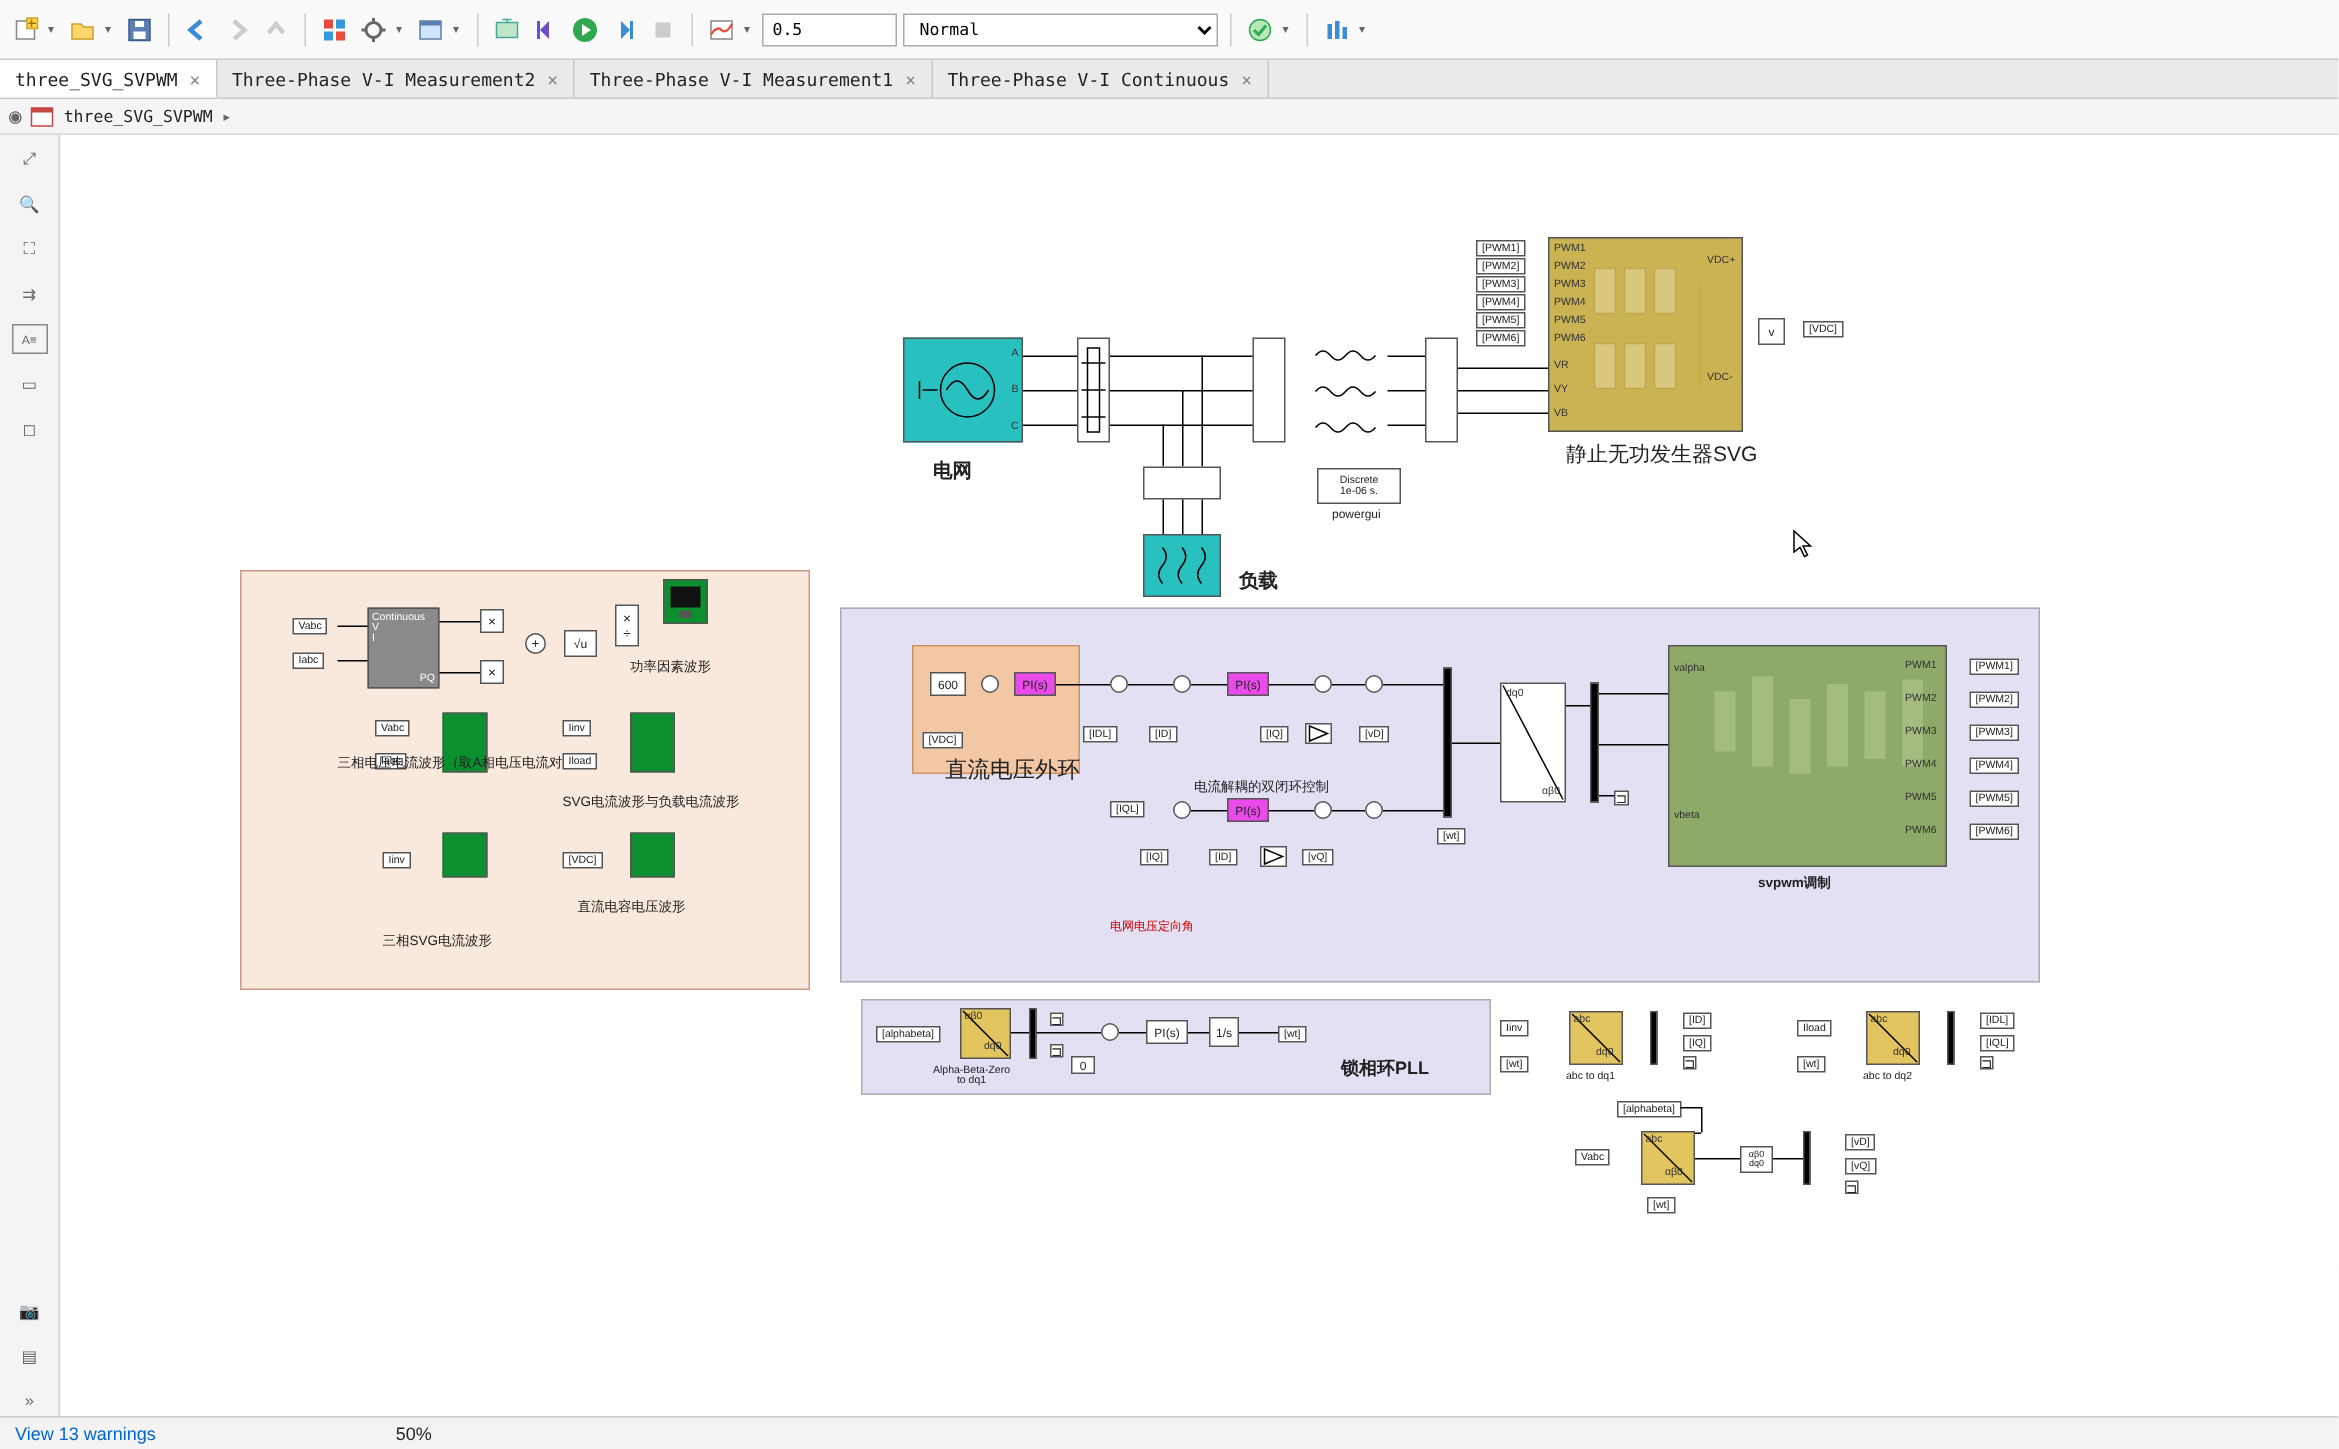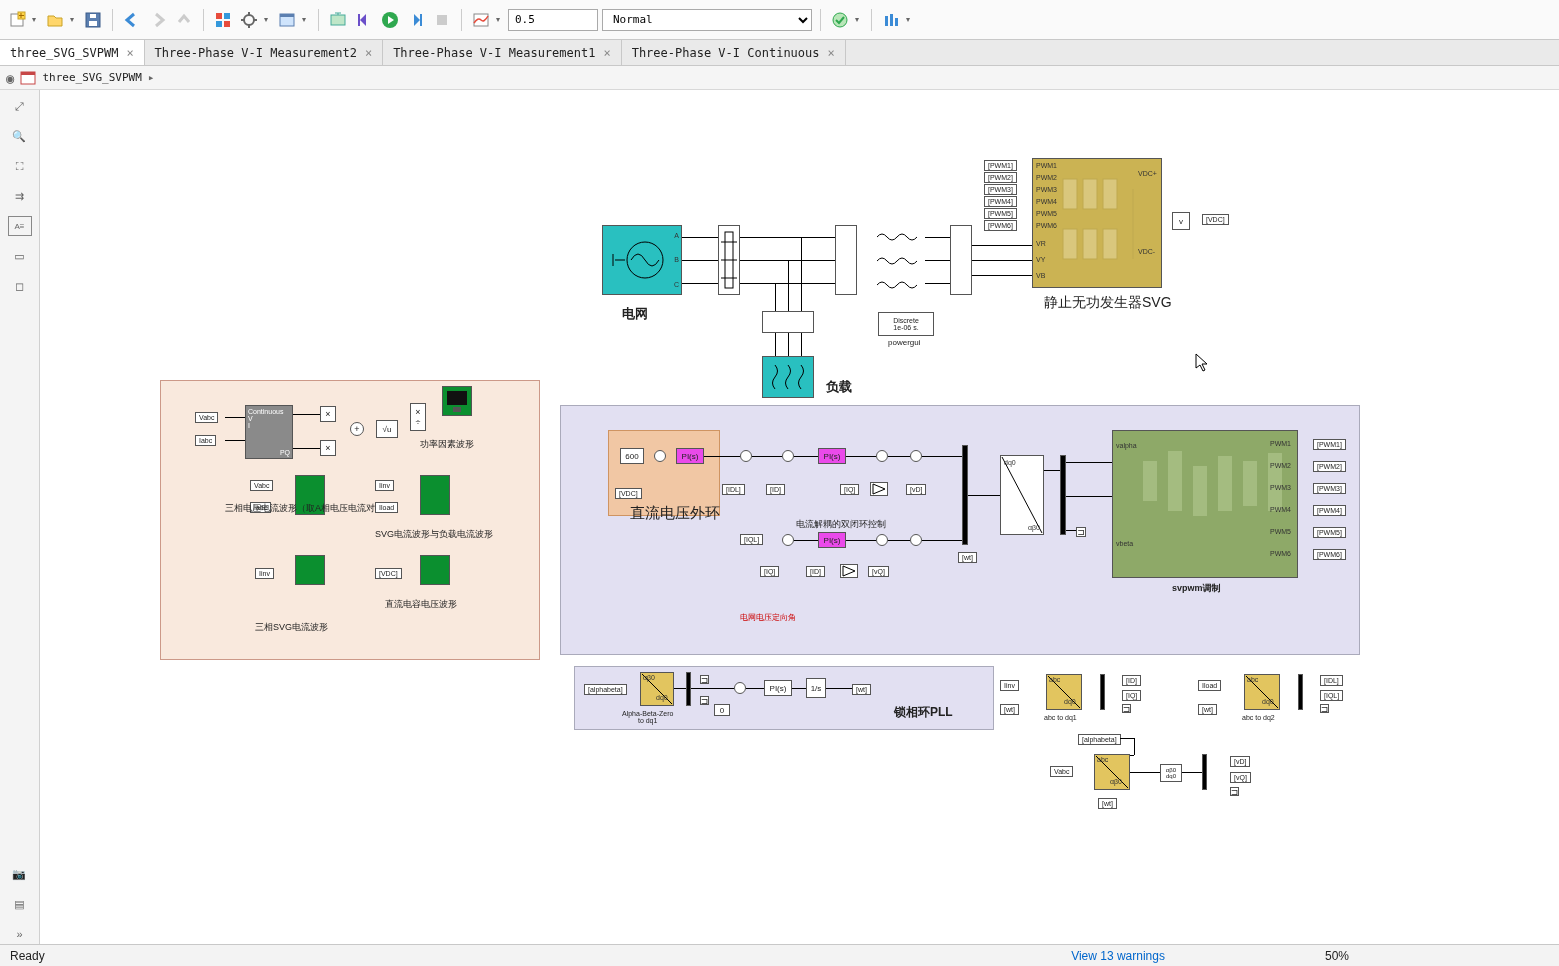--- a/index.html
+++ b/index.html
@@ -683,16 +683,15 @@
     <div class="wire h" style="left:1142px;top:682px;width:20px"></div>
 
     <svg class="cursor" style="left:1155px;top:263px" viewBox="0 0 14 20">
       <path d="M1 1 L1 15 L5 12 L8 18 L10 17 L7 11 L12 11 Z" fill="#fff" stroke="#000"></path>
     </svg>
 
   </div>
 </div>
 
 <div class="statusbar">
-  <span class="status-left">Ready</span>
   <span class="status-warn">View 13 warnings</span>
   <span class="status-zoom">50%</span>
 </div>
 
 </body></html>

